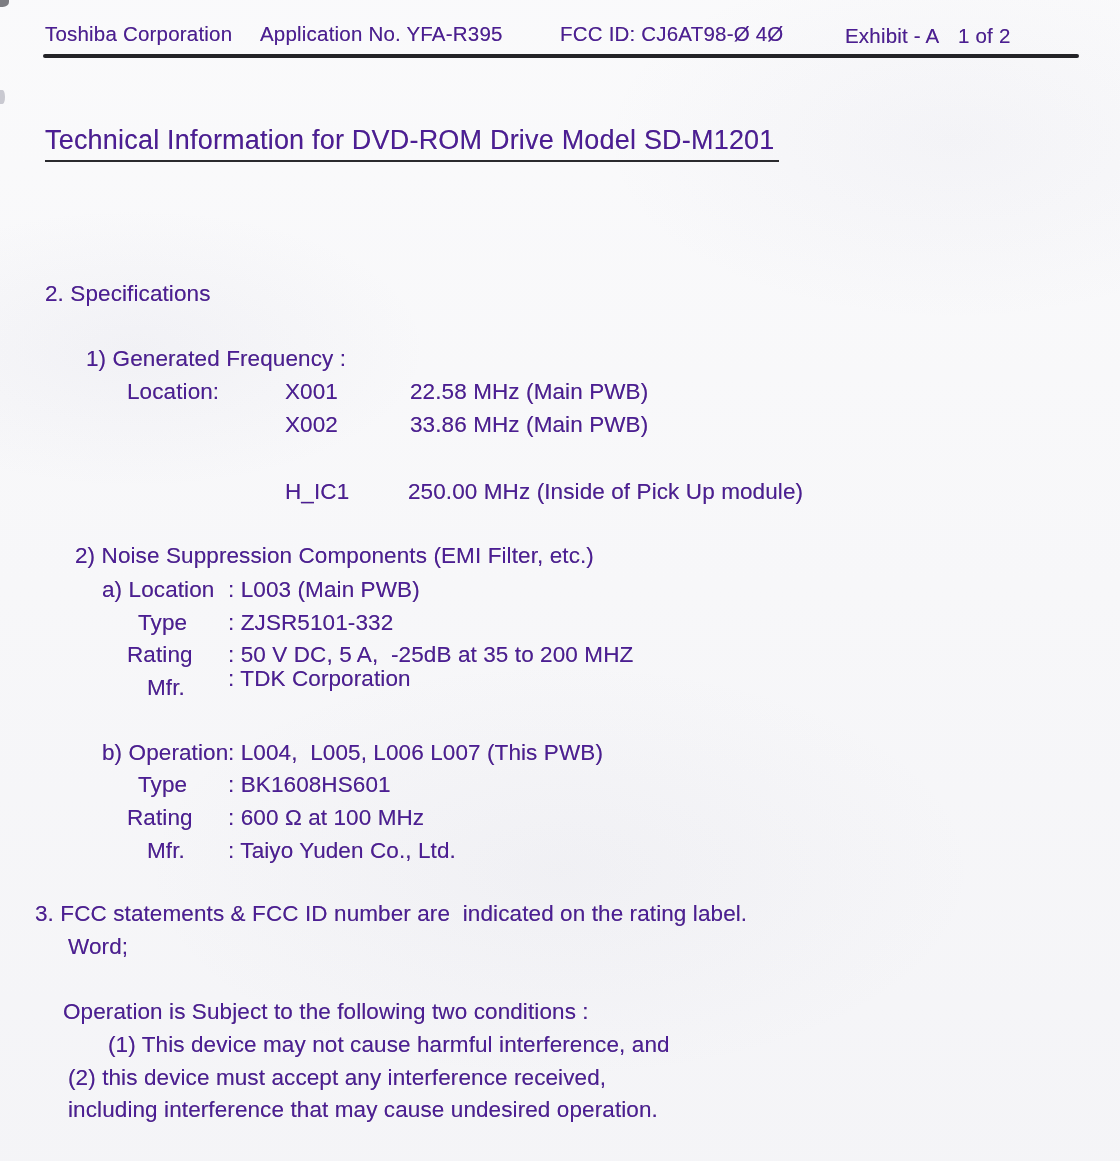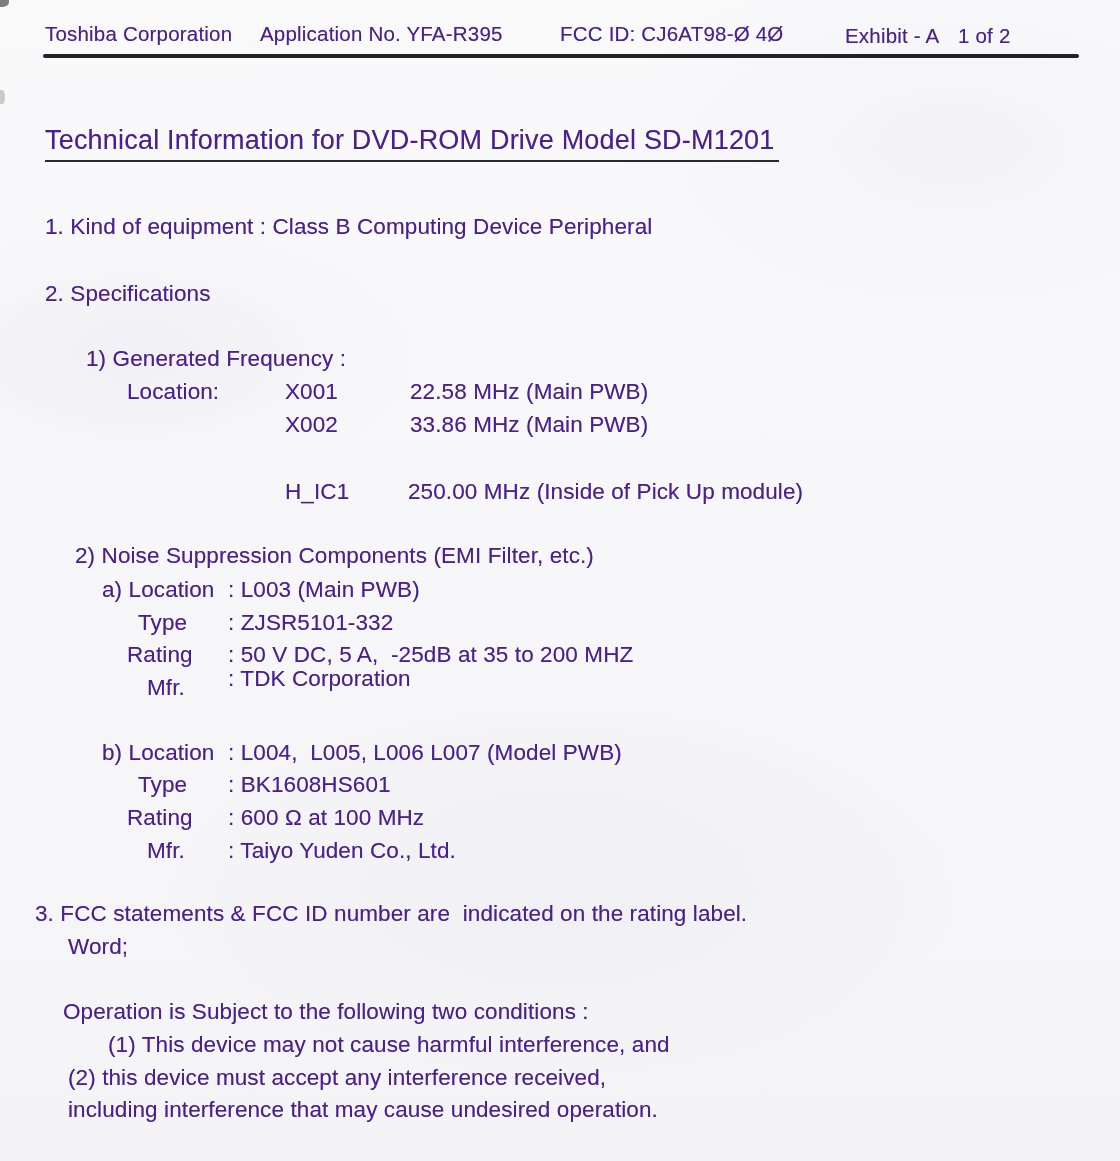--- a/index.html
+++ b/index.html
@@ -66,21 +66,20 @@
   <span class="abs hdr" style="left:45px; top:22px;">Toshiba Corporation</span>
   <span class="abs hdr" style="left:260px; top:22px;">Application No. YFA-R395</span>
   <span class="abs hdr" style="left:560px; top:22px;">FCC ID: CJ6AT98-Ø 4Ø</span>
   <span class="abs hdr" style="left:845px; top:24px;">Exhibit - A</span>
   <span class="abs hdr" style="left:958px; top:24px;">1 of 2</span>
 
   <div class="rule"></div>
 
   <span class="abs title" style="left:45px; top:125px;">Technical Information for DVD-ROM Drive Model SD-M1201</span>
 
-  <span class="abs body-txt" style="left:45px; top:214px;">1. Kind of equipment : Class B Computing Device Peripheral</span>
   <span class="abs body-txt" style="left:45px; top:281px;">2. Specifications</span>
 
   <span class="abs body-txt" style="left:86px; top:346px;">1) Generated Frequency :</span>
 
   <span class="abs body-txt" style="left:127px; top:379px;text-align:right;">Location:</span>
 
   <span class="abs body-txt" style="left:285px; top:379px;">X001</span>
   <span class="abs body-txt" style="left:410px; top:379px;">22.58 MHz (Main PWB)</span>
 
   <span class="abs body-txt" style="left:285px; top:412px;">X002</span>
@@ -96,22 +95,22 @@
 
   <span class="abs body-txt" style="left:138px; top:610px;">Type</span>
   <span class="abs body-txt" style="left:228px; top:610px;">: ZJSR5101-332</span>
 
   <span class="abs body-txt" style="left:127px; top:642px;">Rating</span>
   <span class="abs body-txt" style="left:228px; top:642px;">: 50 V DC, 5 A,  -25dB at 35 to 200 MHZ</span>
 
   <span class="abs body-txt" style="left:147px; top:675px;">Mfr.</span>
   <span class="abs body-txt" style="left:228px; top:666px;">: TDK Corporation</span>
 
-  <span class="abs body-txt" style="left:102px; top:740px;">b) Location</span>
-  <span class="abs body-txt" style="left:228px; top:740px;">: L004,  L005, L006 L007 (Model PWB)</span>
+  <span class="abs body-txt" style="left:102px; top:740px;">b) Operation</span>
+  <span class="abs body-txt" style="left:228px; top:740px;">: L004,  L005, L006 L007 (This PWB)</span>
 
   <span class="abs body-txt" style="left:138px; top:772px;">Type</span>
   <span class="abs body-txt" style="left:228px; top:772px;">: BK1608HS601</span>
 
   <span class="abs body-txt" style="left:127px; top:805px;">Rating</span>
   <span class="abs body-txt" style="left:228px; top:805px;">: 600 Ω at 100 MHz</span>
 
   <span class="abs body-txt" style="left:147px; top:838px;">Mfr.</span>
   <span class="abs body-txt" style="left:228px; top:838px;">: Taiyo Yuden Co., Ltd.</span>
 

